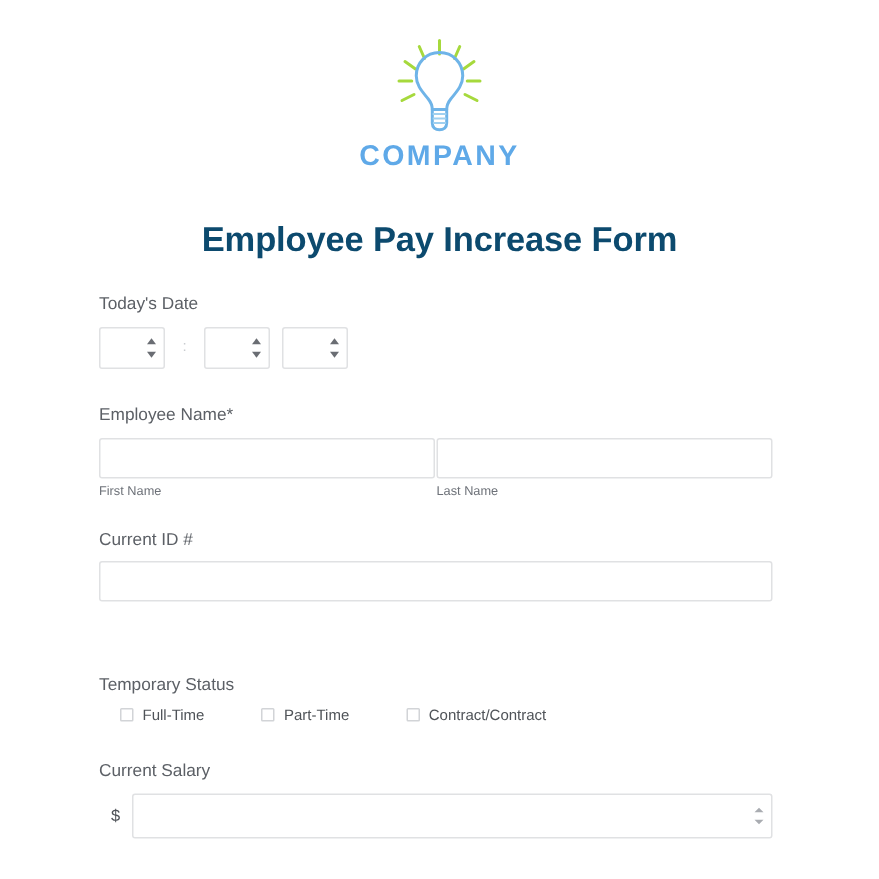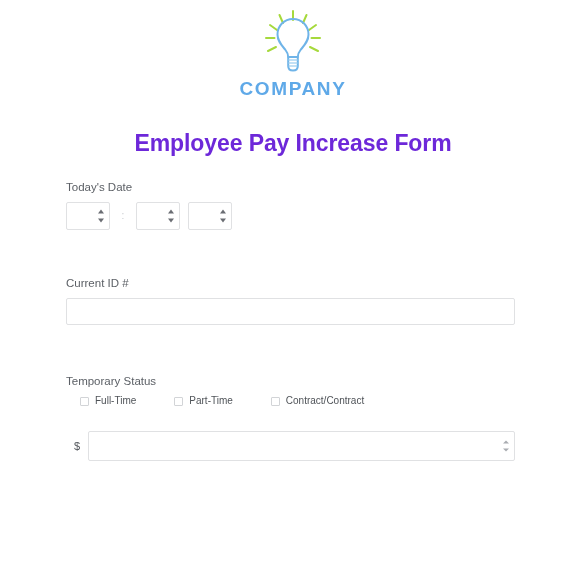--- a/index.html
+++ b/index.html
@@ -19,21 +19,21 @@
   .page {
     position: relative;
     width: 586px;
     height: 586px;
     background: #ffffff;
     overflow: hidden;
   }
 
   
   .logo-block {
-    padding-top: 8px;
+    padding-top: 24px;
     display: flex;
     flex-direction: column;
     align-items: center;
   }
 
   .logo-mark {
     width: 72px;
     height: 70px;
     display: block;
   }
@@ -48,21 +48,21 @@
     line-height: 1;
   }
 
   
   .form-title {
     margin-top: 32px;
     text-align: center;
     font-family: "Liberation Sans", sans-serif;
     font-size: 23px;
     font-weight: bold;
-    color: #6d28d9;
+    color: #0c4a6e;
     letter-spacing: -0.1px;
   }
 
   
   .form-body {
     margin-top: 24px;
     padding-left: 66px;
     padding-right: 71px;
   }
 
@@ -161,21 +161,21 @@
 
   
   .checkbox-row {
     display: flex;
     align-items: center;
     margin-top: 2px;
   }
 
   .checkbox-item {
     display: flex;
-    align-items: flex-end;
+    align-items: flex-start;
     margin-right: 24px;
     padding-left: 14px;
   }
 
   .cbox {
     width: 9px;
     height: 9px;
     border: 1px solid #d2d4d7;
     border-radius: 1px;
     background: #fff;
@@ -310,20 +310,36 @@
           <div class="spinner">
             <span class="spin-up"></span>
             <span class="spin-down"></span>
           </div>
         </div>
       </div>
     </div>
 
     <div class="gap-md"></div>
 
+    <div class="field">
+      <div class="field-label">
+        <span>Employee Name</span><span class="req">*</span>
+      </div>
+      <div class="name-row">
+        <div class="name-col">
+          <input class="txt-input" type="text" placeholder="" style="">
+          <div class="sub-label">First Name</div>
+        </div>
+        <div class="name-spacer"></div>
+        <div class="name-col">
+          <input class="txt-input" type="text" placeholder="" style="">
+          <div class="sub-label">Last Name</div>
+        </div>
+      </div>
+    </div>
 
     <div class="gap-sm"></div>
 
     <div class="field">
       <div class="field-label">Current ID #</div>
       <input class="txt-input" type="text" placeholder="" style="">
     </div>
 
     <div class="gap-md"></div>
 
@@ -344,20 +360,21 @@
         <div class="checkbox-item">
           <span class="cbox"></span>
           <span class="cbox-label">Contract/Contract</span>
         </div>
       </div>
     </div>
 
     <div class="gap-md"></div>
 
     <div class="field">
+      <div class="field-label">Current Salary</div>
       <div class="money-row">
         <div class="money-prefix">$</div>
         <div class="money-wrap">
           <input class="money-input" type="text" placeholder="" style="">
           <div class="money-spinner">
             <span class="spin-up"></span>
             <span class="spin-down"></span>
           </div>
         </div>
       </div>

